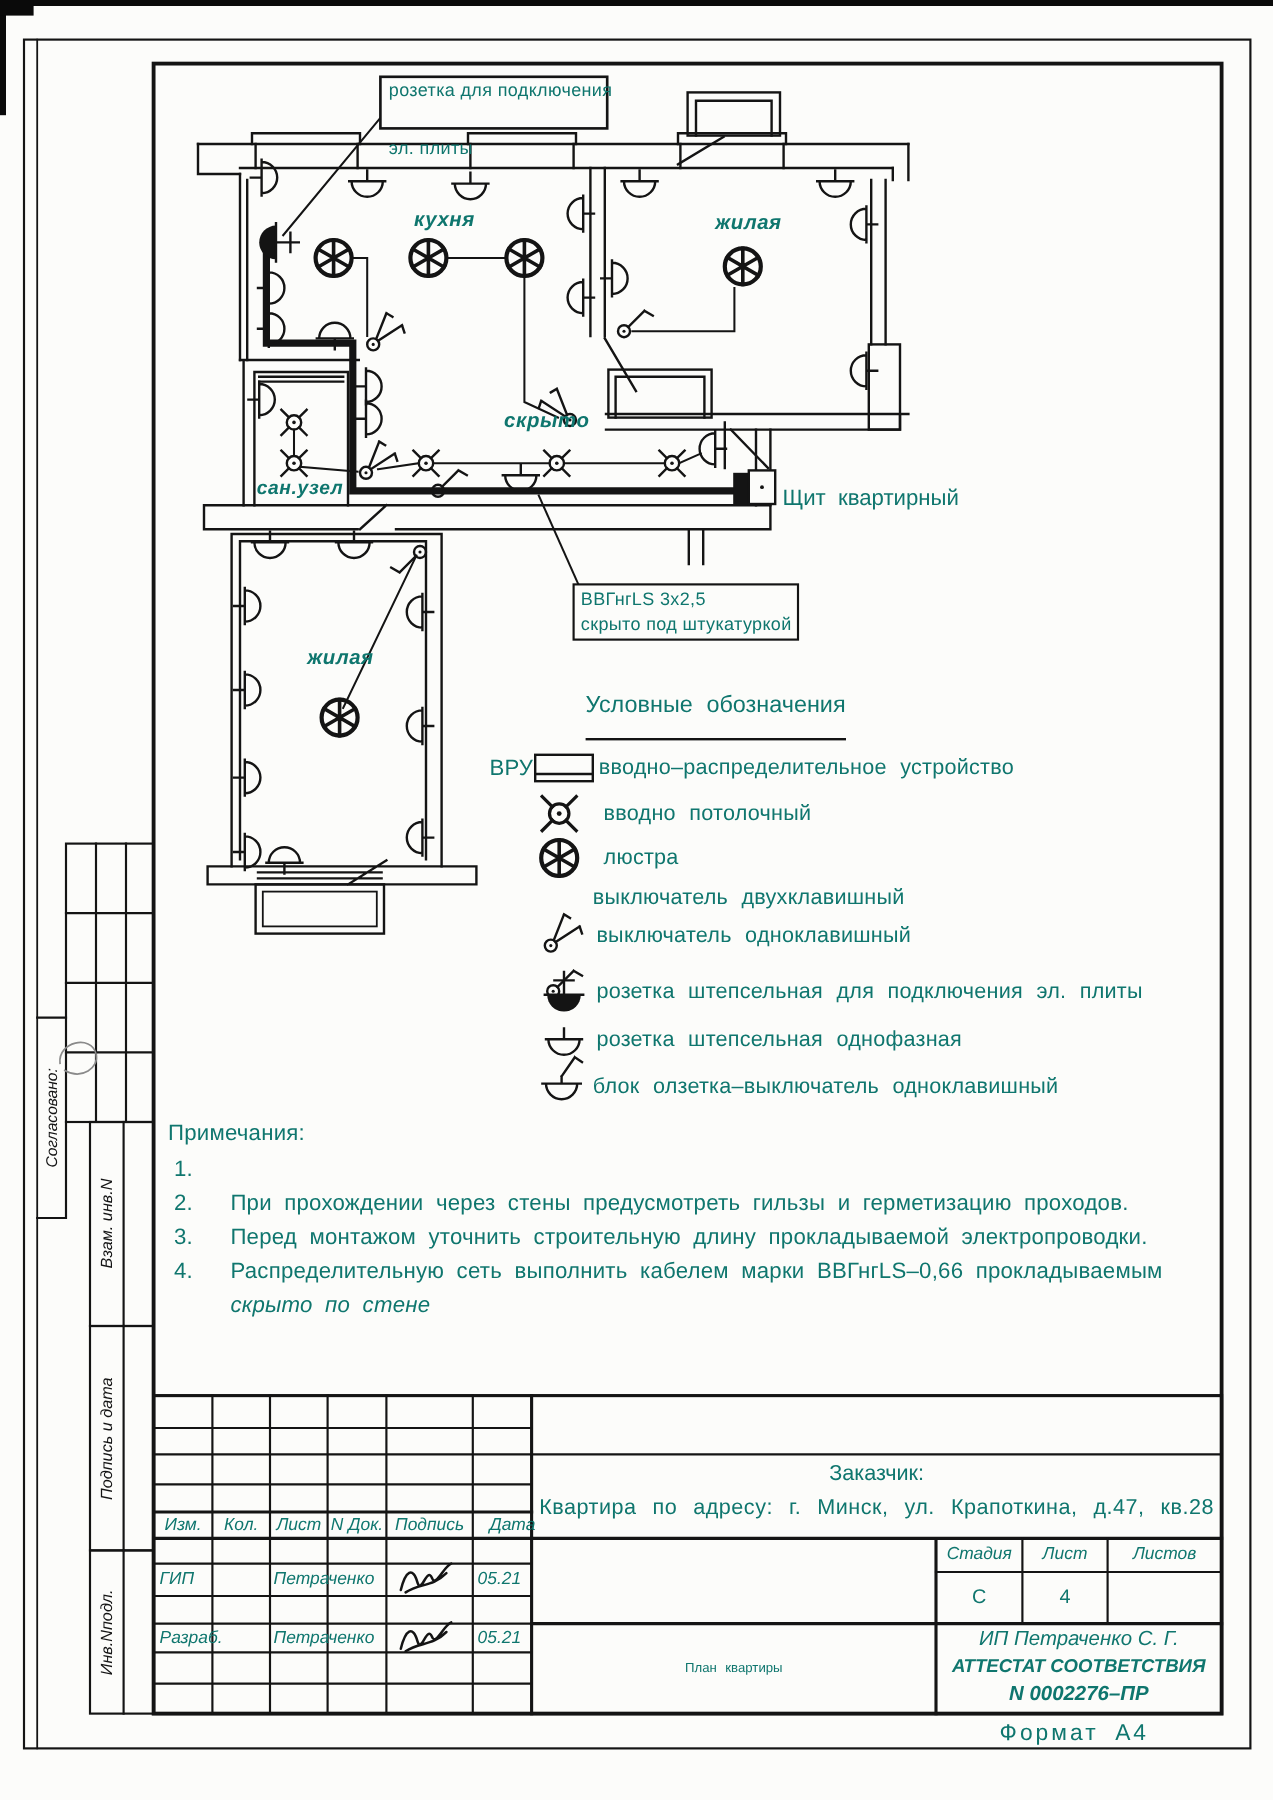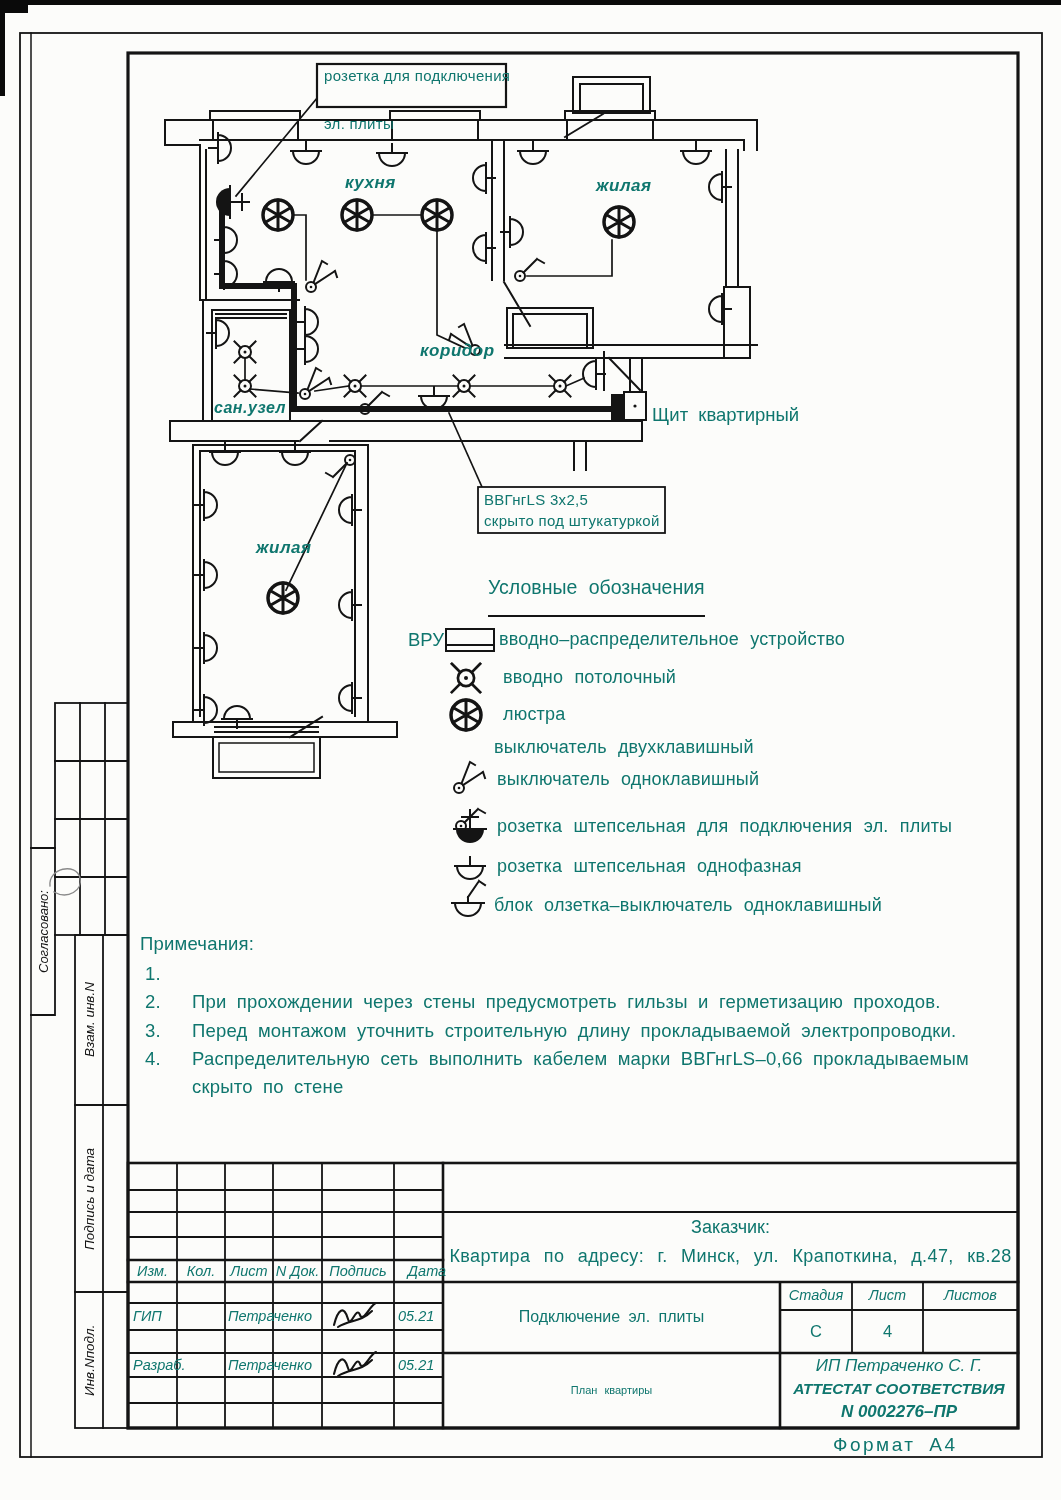--- a/index.html
+++ b/index.html
@@ -223,21 +223,21 @@
     </g>
   </svg>
 
   <div class="txt callout" style="left:324px;top:66px;">розетка для подключения</div>
   <div class="txt callout" style="left:324px;top:86px;margin-top:28px;">эл. плиты</div>
   <div class="txt callout" style="left:484px;top:490px;">ВВГнгLS  3х2,5</div>
   <div class="txt callout" style="left:484px;top:511px;">скрыто под штукатуркой</div>
 
   <div class="txt room" style="left:345px;top:173px;">кухня</div>
   <div class="txt room" style="left:596px;top:176px;">жилая</div>
-  <div class="txt room" style="left:420px;top:341px;">коридор</div>
+  <div class="txt room" style="left:420px;top:341px;">скрыто</div>
   <div class="txt room" style="left:214px;top:399px;font-size:16px;">сан.узел</div>
   <div class="txt room" style="left:256px;top:538px;">жилая</div>
   <div class="txt" style="left:652px;top:404px;font-size:18.5px;word-spacing:5px;">Щит квартирный</div>
 
   <div class="txt u" style="left:488px;top:576px;font-size:19.5px;word-spacing:6px;">Условные обозначения</div>
   <div class="txt" style="left:408px;top:629px;font-size:18.5px;">ВРУ</div>
   <div class="txt legend-label" style="left:499px;top:629px;">вводно–распределительное устройство</div>
   <div class="txt legend-label" style="left:503px;top:667px;">вводно потолочный</div>
   <div class="txt legend-label" style="left:503px;top:704px;">люстра</div>
   <div class="txt legend-label" style="left:494px;top:737px;">выключатель двухклавишный</div>
@@ -247,21 +247,21 @@
   <div class="txt legend-label" style="left:494px;top:895px;">блок олзетка–выключатель одноклавишный</div>
 
   <div class="txt note" style="left:140px;top:933px;">Примечания:</div>
   <div class="txt note" style="left:145px;top:963px;">1.</div>
   <div class="txt note" style="left:145px;top:991px;">2.</div>
   <div class="txt note" style="left:192px;top:991px;">При прохождении через стены предусмотреть гильзы и герметизацию проходов.</div>
   <div class="txt note" style="left:145px;top:1020px;">3.</div>
   <div class="txt note" style="left:192px;top:1020px;">Перед монтажом уточнить строительную длину прокладываемой электропроводки.</div>
   <div class="txt note" style="left:145px;top:1048px;">4.</div>
   <div class="txt note" style="left:192px;top:1048px;">Распределительную сеть выполнить кабелем марки ВВГнгLS–0,66 прокладываемым</div>
-  <div class="txt note" style="left:192px;top:1076px;">скрыто по стене</div>
+  <div class="txt note" style="left:192px;top:1076px;font-style:italic;">скрыто по стене</div>
 
   <div class="vtext" style="left:31px;top:848px;width:24px;height:167px;font-size:13px;">Согласовано:</div>
   <div class="vtext" style="left:75px;top:935px;width:28px;height:170px;">Взам. инв.N</div>
   <div class="vtext" style="left:75px;top:1105px;width:28px;height:187px;">Подпись и дата</div>
   <div class="vtext" style="left:75px;top:1292px;width:28px;height:136px;">Инв.Nподл.</div>
 
   <div class="txt tb tb-center" style="left:128px;top:1261px;width:49px;height:20px;">Изм.</div>
   <div class="txt tb tb-center" style="left:177px;top:1261px;width:48px;height:20px;">Кол.</div>
   <div class="txt tb tb-center" style="left:225px;top:1261px;width:48px;height:20px;">Лист</div>
   <div class="txt tb tb-center" style="left:273px;top:1261px;width:49px;height:20px;">N Док.</div>
@@ -271,21 +271,20 @@
   <div class="txt tb" style="left:133px;top:1308px;">ГИП</div>
   <div class="txt tb" style="left:228px;top:1308px;">Петраченко</div>
   <div class="txt tb" style="left:398px;top:1308px;">05.21</div>
   <div class="txt tb" style="left:133px;top:1357px;">Разраб.</div>
   <div class="txt tb" style="left:228px;top:1357px;">Петраченко</div>
   <div class="txt tb" style="left:398px;top:1357px;">05.21</div>
 
   <div class="txt tb-center" style="left:443px;top:1216px;width:575px;height:22px;font-size:18px;">Заказчик:</div>
   <div class="txt tb-center" style="left:443px;top:1244px;width:575px;height:24px;font-size:18px;word-spacing:8px;letter-spacing:.4px;">Квартира по адресу: г. Минск, ул. Крапоткина, д.47, кв.28</div>
 
-  <div class="txt tb-center" style="left:443px;top:1306px;width:337px;height:22px;font-size:16px;word-spacing:4px;">Подключение эл. плиты</div>
   <div class="txt tb-center" style="left:443px;top:1379px;width:337px;height:22px;font-size:11px;word-spacing:4px;">План квартиры</div>
 
   <div class="txt tb tb-center" style="left:780px;top:1285px;width:72px;height:20px;">Стадия</div>
   <div class="txt tb tb-center" style="left:852px;top:1285px;width:71px;height:20px;">Лист</div>
   <div class="txt tb tb-center" style="left:923px;top:1285px;width:95px;height:20px;">Листов</div>
   <div class="txt tb-center" style="left:780px;top:1318px;width:72px;height:26px;font-size:16.5px;">С</div>
   <div class="txt tb-center" style="left:852px;top:1318px;width:71px;height:26px;font-size:16.5px;">4</div>
   <div class="txt tb-center" style="left:923px;top:1318px;width:95px;height:26px;font-size:16.5px;"></div>
 
   <div class="txt tb-center" style="left:780px;top:1356px;width:238px;height:20px;font-style:italic;font-weight:normal;font-size:17px;">ИП Петраченко С. Г.</div>

